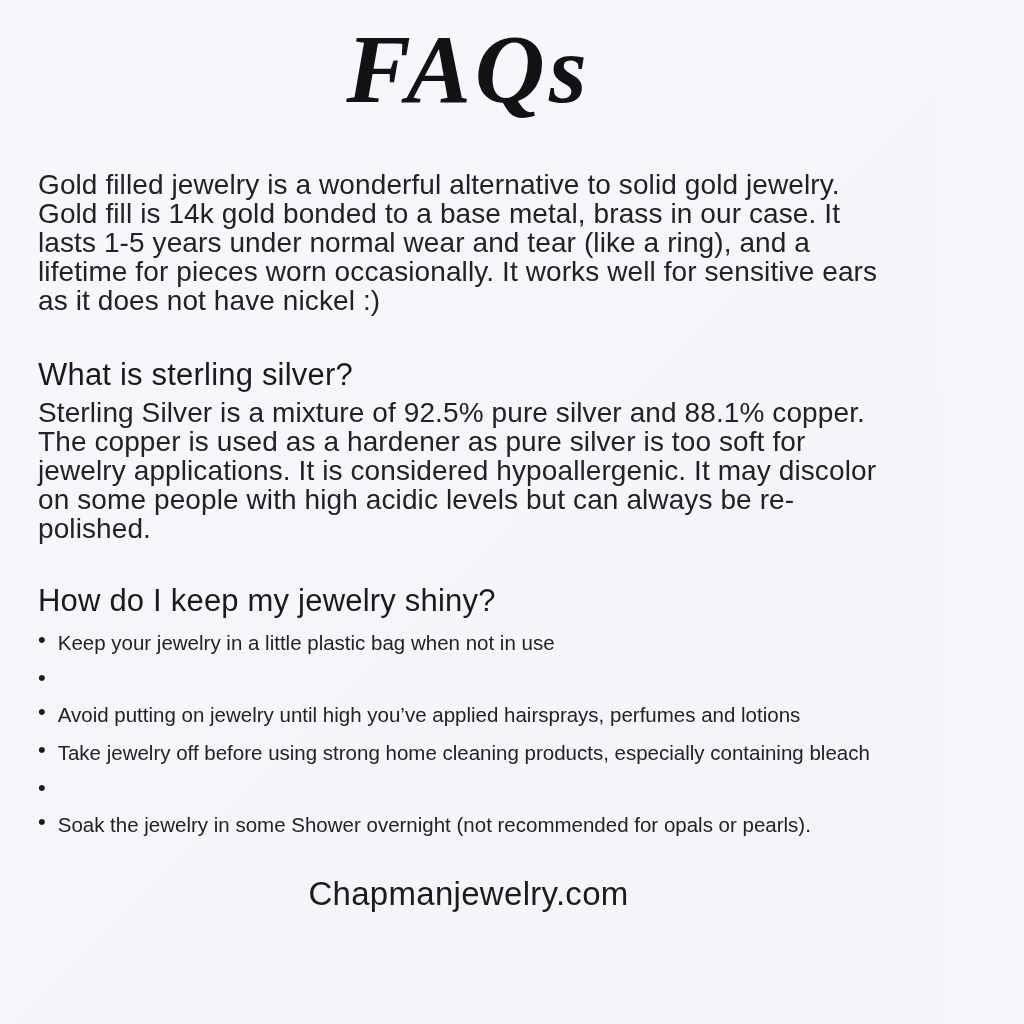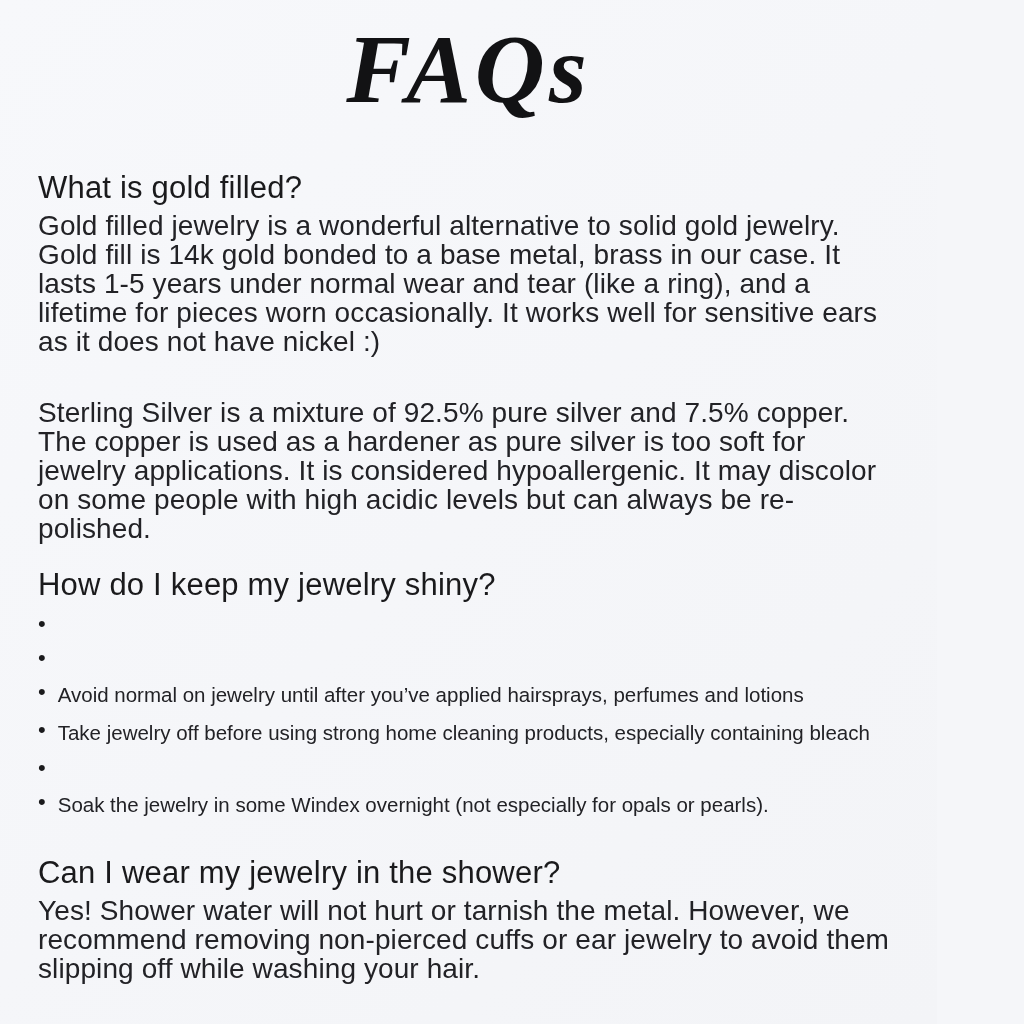--- a/index.html
+++ b/index.html
@@ -29,21 +29,21 @@
     line-height: 1.15;
     letter-spacing: 4px;
     color: #121214;
   }
   .content {
     padding: 0 38px;
   }
   .section { margin-top: 0; }
   .section-1 { margin-top: 44px; }
   .section-2 { margin-top: 42px; }
-  .section-3 { margin-top: 24px; }
+  .section-3 { margin-top: 40px; }
   .section-4 { margin-top: 36px; }
   h2 {
     font-size: 31px;
     font-weight: 400;
     letter-spacing: 0.2px;
     color: #1a1a1c;
     margin-bottom: 5px;
   }
   p.body-text {
     font-size: 28px;
@@ -84,56 +84,53 @@
 </head>
 <body>
 
 <div class="page">
 
   <div class="title">FAQs</div>
 
   <div class="content">
 
     <div class="section section-1">
-      <h2>What is gold filled?</h2>
       <p class="body-text">Gold filled jewelry is a wonderful alternative to solid gold jewelry. Gold fill is 14k gold bonded to a base metal, brass in our case. It lasts 1-5 years under normal wear and tear (like a ring), and a lifetime for pieces worn occasionally. It works well for sensitive ears as it does not have nickel :)</p>
     </div>
 
     <div class="section section-2">
-      <p class="body-text">Sterling Silver is a mixture of 92.5% pure silver and 7.5% copper. The copper is used as a hardener as pure silver is too soft for jewelry applications. It is considered hypoallergenic. It may discolor on some people with high acidic levels but can always be re-polished.</p>
+      <h2>What is sterling silver?</h2>
+      <p class="body-text">Sterling Silver is a mixture of 92.5% pure silver and 88.1% copper. The copper is used as a hardener as pure silver is too soft for jewelry applications. It is considered hypoallergenic. It may discolor on some people with high acidic levels but can always be re-polished.</p>
     </div>
 
     <div class="section section-3">
       <h2>How do I keep my jewelry shiny?</h2>
       <ul class="bullet-list">
         <li>
           <span class="bullet">•</span>
+          <span>Keep your jewelry in a little plastic bag when not in use</span>
         </li>
         <li>
           <span class="bullet">•</span>
         </li>
         <li>
           <span class="bullet">•</span>
-          <span>Avoid normal on jewelry until after you’ve applied hairsprays, perfumes and lotions</span>
+          <span>Avoid putting on jewelry until high you’ve applied hairsprays, perfumes and lotions</span>
         </li>
         <li>
           <span class="bullet">•</span>
           <span>Take jewelry off before using strong home cleaning products, especially containing bleach</span>
         </li>
         <li>
           <span class="bullet">•</span>
         </li>
         <li>
           <span class="bullet">•</span>
-          <span>Soak the jewelry in some Windex overnight (not especially for opals or pearls).</span>
+          <span>Soak the jewelry in some Shower overnight (not recommended for opals or pearls).</span>
         </li>
       </ul>
     </div>
 
-    <div class="section section-4">
-      <h2>Can I wear my jewelry in the shower?</h2>
-      <p class="body-text">Yes! Shower water will not hurt or tarnish the metal. However, we recommend removing non-pierced cuffs or ear jewelry to avoid them slipping off while washing your hair.</p>
-    </div>
 
     <div class="footer">Chapmanjewelry.com</div>
 
   </div>
 </div>
 
 </body></html>

